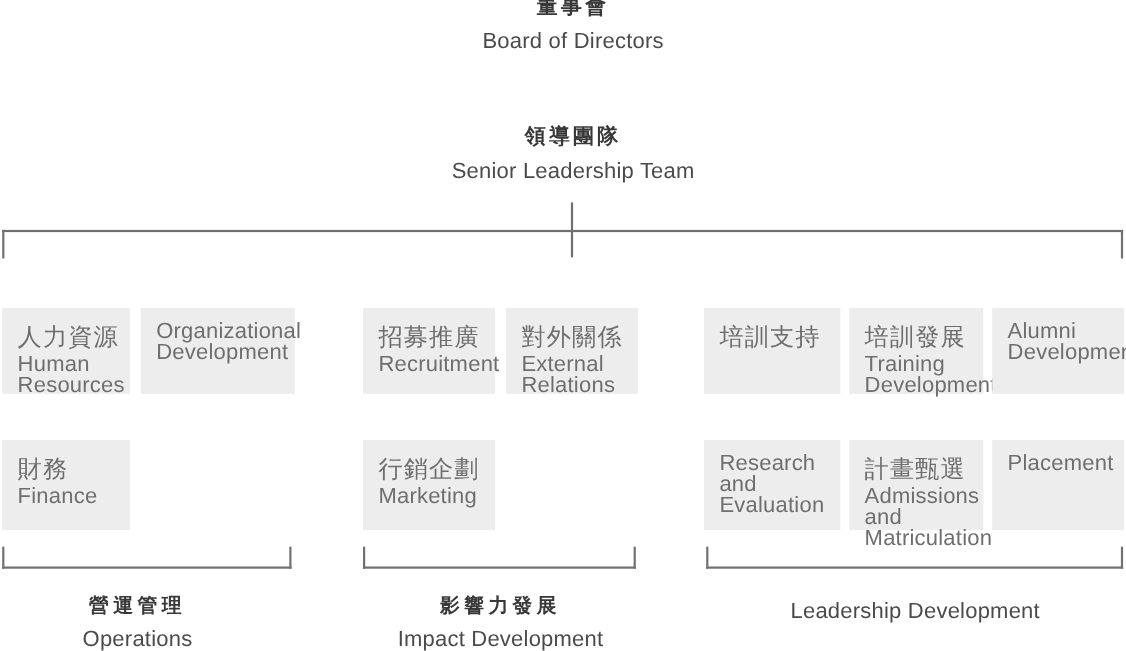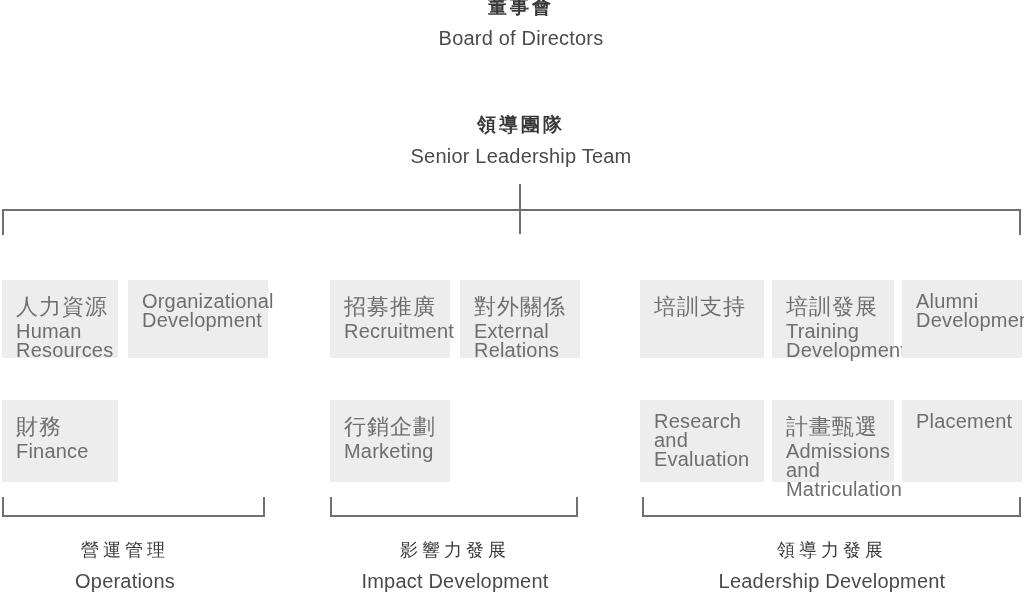--- a/index.html
+++ b/index.html
@@ -61,21 +61,21 @@
   .bracket-1 { left: 2px;   width: 263px; }
   .bracket-2 { left: 330px; width: 248px; }
   .bracket-3 { left: 642px; width: 379px; }
 
   
   .glabel { position: absolute; top: 538px; text-align: center; }
   .glabel-1 { left: 2px;   width: 246px; }
   .glabel-2 { left: 330px; width: 250px; }
   .glabel-3 { left: 642px; width: 380px; }
   .glabel .zh {
-    font-size: 18px; font-weight: normal; color: #383838;
+    font-size: 18px; font-weight: bold; color: #383838;
     letter-spacing: 4px; line-height: 25px;
   }
   .glabel .en {
     font-size: 20px; color: #4a4a4a; line-height: 26px; margin-top: 5px;
     letter-spacing: 0.2px;
   }
 </style>
 </head>
 <body>
 
@@ -163,17 +163,16 @@
 
   <div class="glabel glabel-1">
     <div class="zh">營運管理</div>
     <div class="en">Operations</div>
   </div>
   <div class="glabel glabel-2">
     <div class="zh">影響力發展</div>
     <div class="en">Impact Development</div>
   </div>
   <div class="glabel glabel-3">
-    <div class="zh">領導力發展</div>
     <div class="en">Leadership Development</div>
   </div>
 
 </div>
 
 </body></html>

